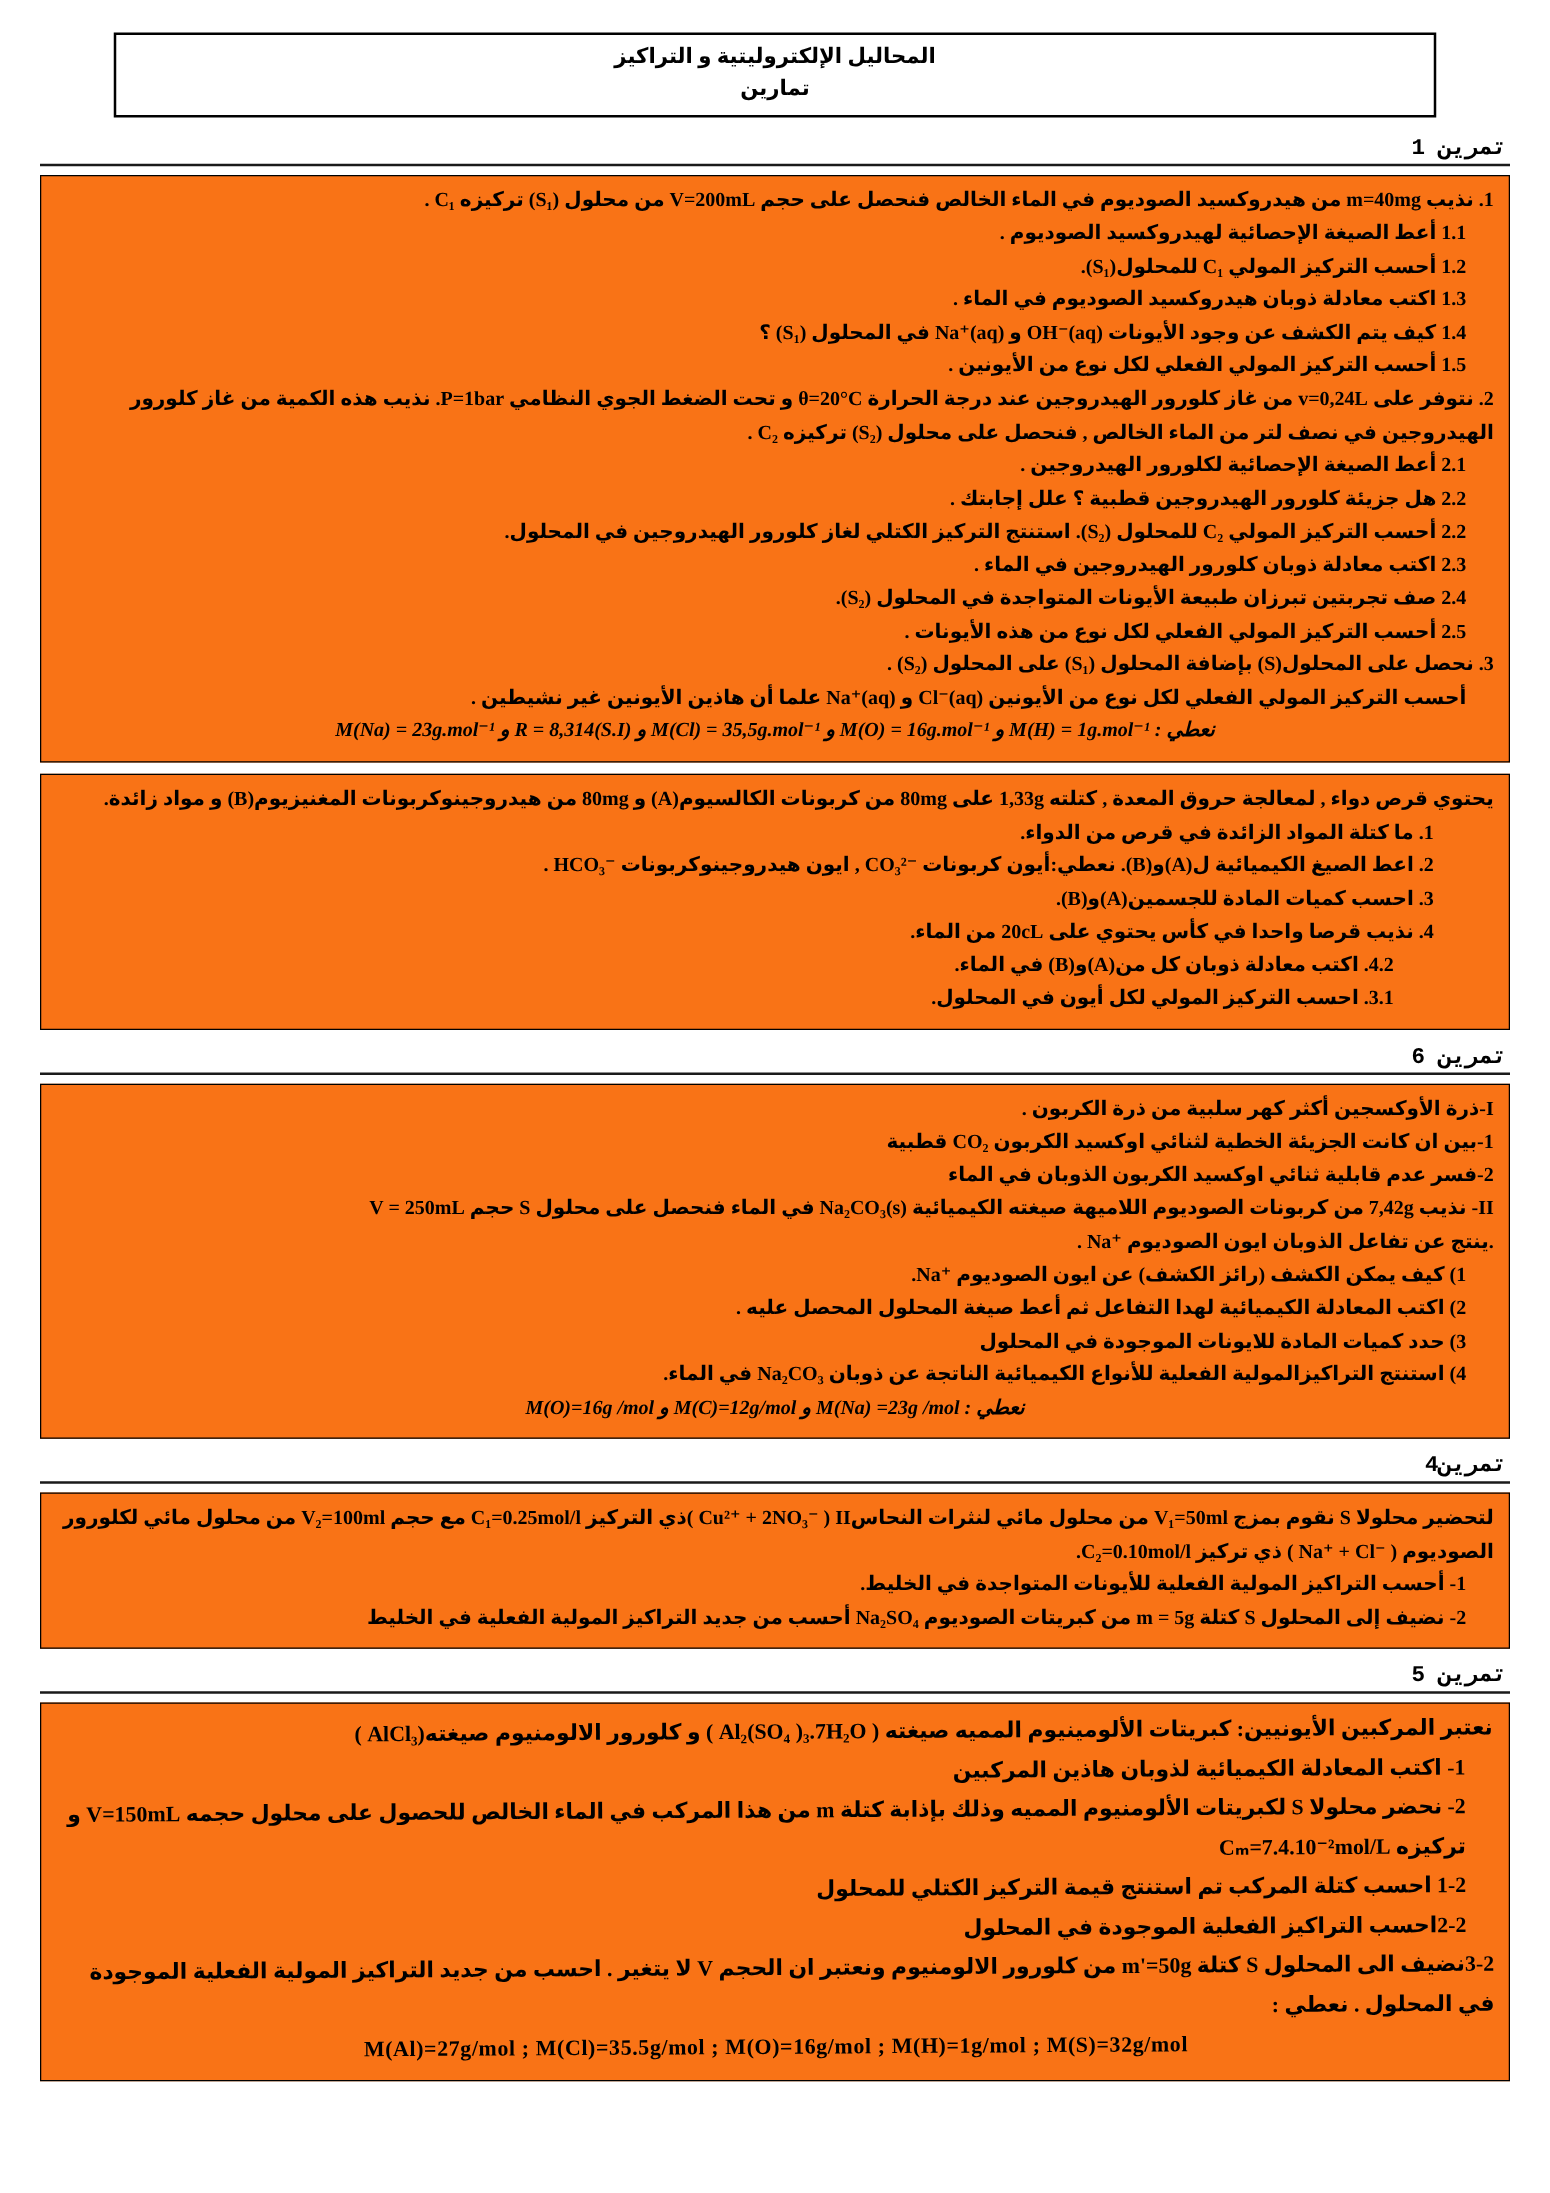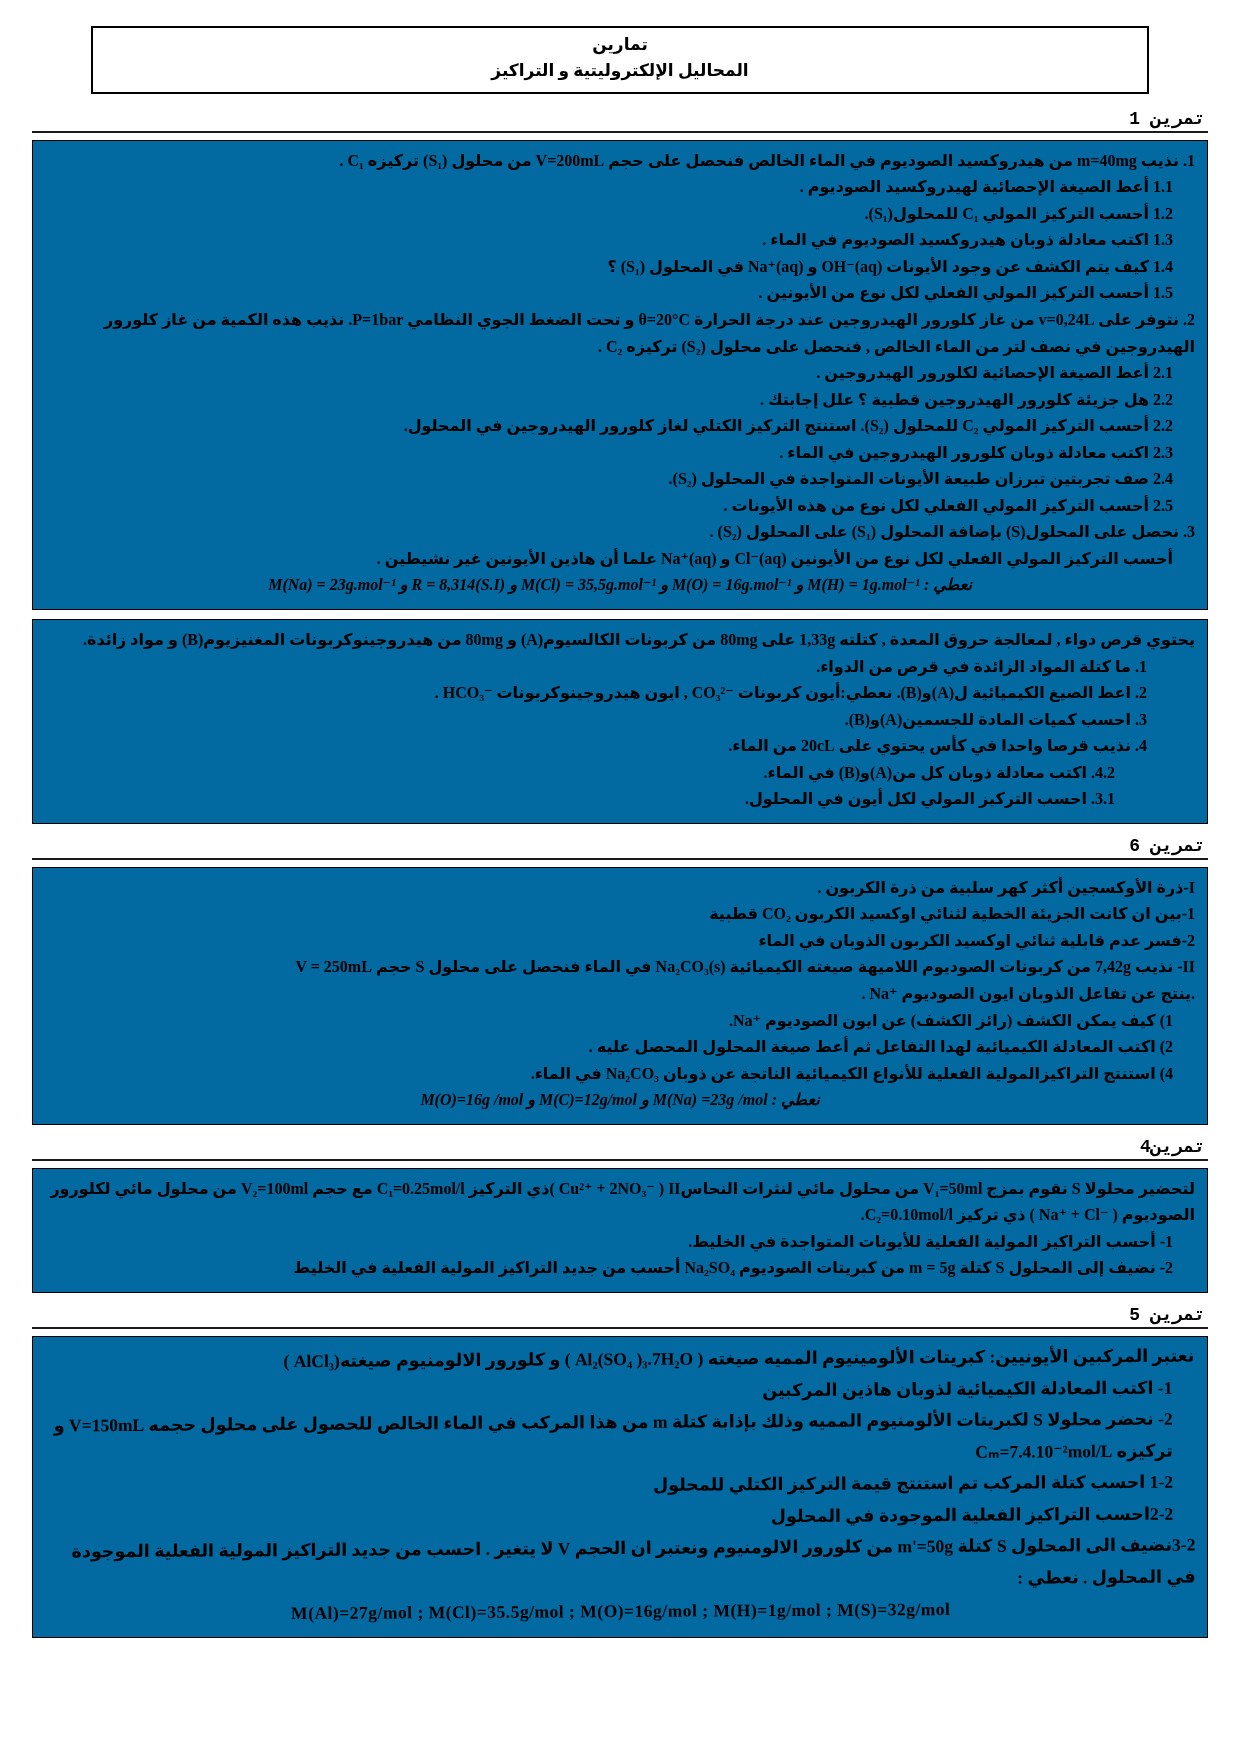--- a/index.html
+++ b/index.html
@@ -30,40 +30,40 @@
     padding: 1px 3px 2px 3px;
     margin: 4px 0 7px 0;
     text-align: right;
     font-family: Liberation Mono, monospace;
   }
   .box {
     border: 1.6px solid #000;
     padding: 7px 12px 10px 12px;
     margin-bottom: 9px;
     font-size: 16px;
-    background: #0369a1;
+    background: #f97316;
   }
   .line { line-height: 1.66; text-align: right; }
   .s1 { padding-right: 22px; }
   .s2 { padding-right: 48px; }
   .s3 { padding-right: 80px; }
   .giv { text-align: center; font-style: italic; padding-right: 0; }
   .ltr { direction: ltr; text-align: center; padding-right: 0; letter-spacing: 0.5px; }
   .scan { font-size: 17.5px; }
   .scan .line { line-height: 1.8; }
   .scan .inner { transform: rotate(-0.35deg); }
 </style>
 </head>
 <body>
 
 <div class="page">
 
   <div class="title-box">
+    <div>المحاليل الإلكتروليتية و التراكيز</div>
     <div>تمارين</div>
-    <div>المحاليل الإلكتروليتية و التراكيز</div>
   </div>
 
   <section>
     <div class="ex-head">تمرين 1</div>
     <div class="box">
       <div class="inner">
           <div class="line">1. نذيب ⁦m=40mg⁩ من هيدروكسيد الصوديوم في الماء الخالص فنحصل على حجم ⁦V=200mL⁩ من محلول (S₁) تركيزه ⁦C₁⁩ .</div>
           <div class="line s1">1.1 أعط الصيغة الإحصائية لهيدروكسيد الصوديوم .</div>
           <div class="line s1">1.2 أحسب التركيز المولي ⁦C₁⁩ للمحلول(S₁).</div>
           <div class="line s1">1.3 اكتب معادلة ذوبان هيدروكسيد الصوديوم في الماء .</div>
@@ -101,20 +101,21 @@
     <div class="ex-head">تمرين 6</div>
     <div class="box">
       <div class="inner">
           <div class="line">I-ذرة الأوكسجين أكثر كهر سلبية من ذرة الكربون .</div>
           <div class="line">1-بين ان كانت الجزيئة الخطية لثنائي اوكسيد الكربون ⁦CO₂⁩ قطبية</div>
           <div class="line">2-فسر عدم قابلية ثنائي اوكسيد الكربون الذوبان في الماء</div>
           <div class="line">II- نذيب ⁦7,42g⁩ من كربونات الصوديوم اللاميهة صيغته الكيميائية ⁦Na₂CO₃(s)⁩ في الماء فنحصل على محلول S حجم ⁦V = 250mL⁩</div>
           <div class="line">.ينتج عن تفاعل الذوبان ايون الصوديوم ⁦Na⁺⁩ .</div>
           <div class="line s1">1) كيف يمكن الكشف (رائز الكشف) عن ايون الصوديوم ⁦Na⁺⁩.</div>
           <div class="line s1">2) اكتب المعادلة الكيميائية لهدا التفاعل ثم أعط صيغة المحلول المحصل عليه .</div>
+          <div class="line s1">3) حدد كميات المادة للايونات الموجودة في المحلول</div>
           <div class="line s1">4) استنتج التراكيزالمولية الفعلية للأنواع الكيميائية الناتجة عن ذوبان ⁦Na₂CO₃⁩ في الماء.</div>
           <div class="line giv">نعطي : ⁦M(Na) =23g /mol⁩ و ⁦M(C)=12g/mol⁩ و ⁦M(O)=16g /mol⁩</div>
         </div>
     </div>
   </section>
 
   <section>
     <div class="ex-head">تمرين4</div>
     <div class="box">
       <div class="inner">

